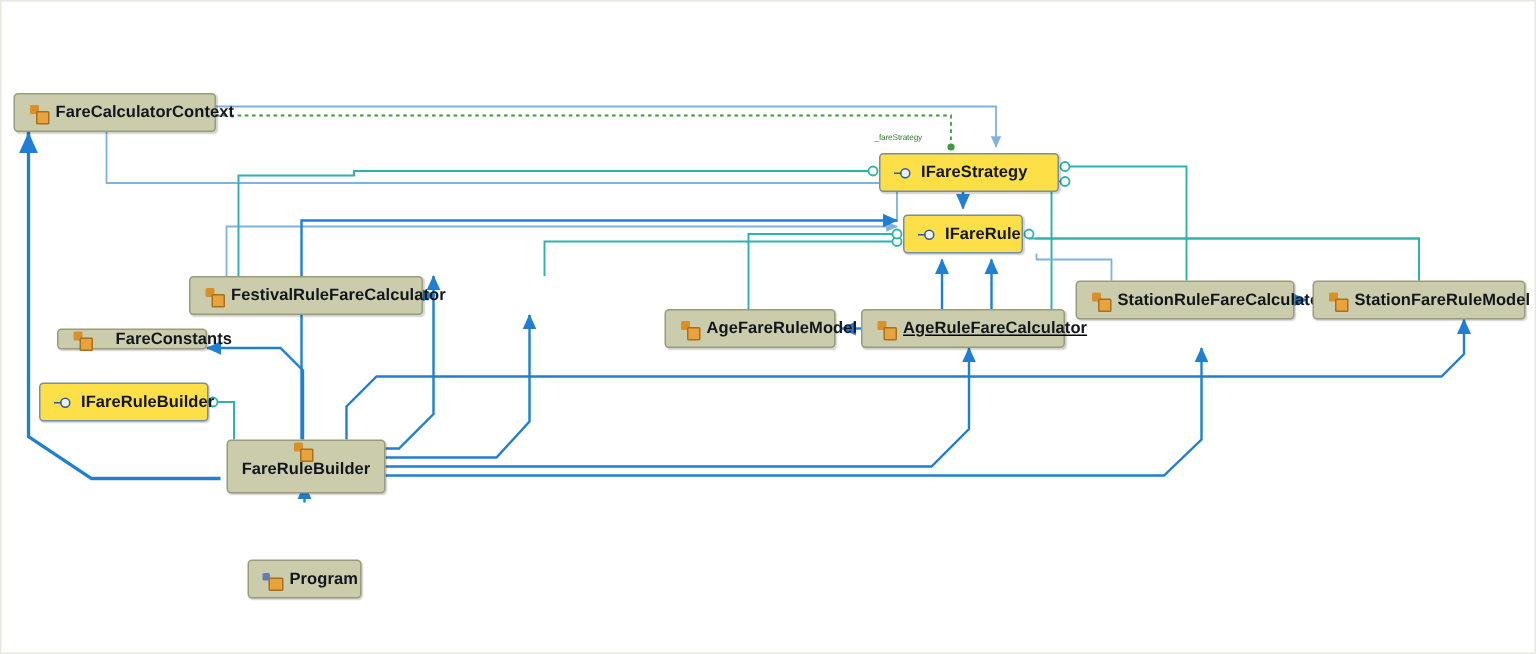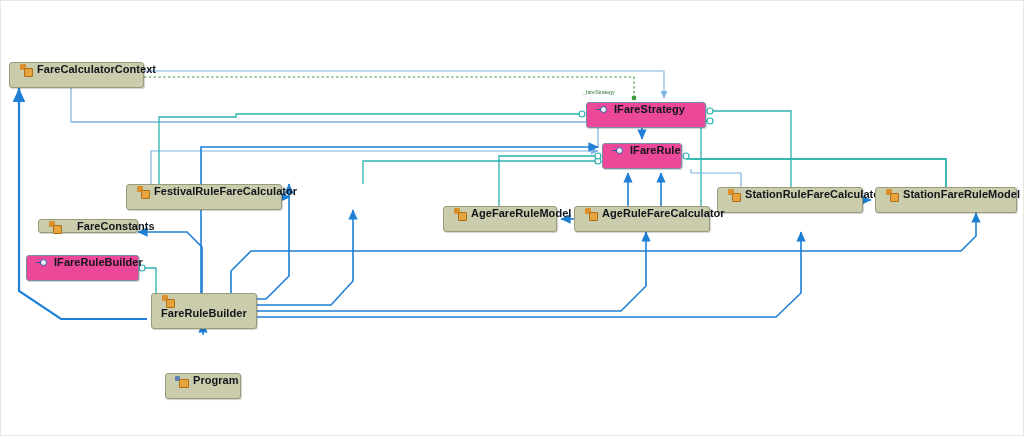--- a/index.html
+++ b/index.html
@@ -1,25 +1,25 @@
 <!DOCTYPE html>
 <html><head>
 <meta charset="utf-8">
 <style>
   html,body{margin:0;padding:0;background:#ffffff;}
   body{width:1024px;height:436px;overflow:hidden;
        font-family:"Liberation Sans",sans-serif;}
   #canvas{position:relative;width:1024px;height:436px;background:#ffffff;
           border:1px solid #e8e8e0;box-sizing:border-box;}
   #wires{position:absolute;left:0;top:0;width:1024px;height:436px;}
-  .node{position:absolute;box-sizing:border-box;display:flex;align-items:flex-start;
+  .node{position:absolute;box-sizing:border-box;display:flex;align-items:center;
         border-radius:3px;padding:0 9px;white-space:nowrap;}
   .node.cls{background:#cbccab;border:1px solid #9a9b7d;
             box-shadow:1px 1px 1px rgba(0,0,0,.18);}
-  .node.iface{background:#ec4899;border:1px solid #7b8ca6;
+  .node.iface{background:#fde047;border:1px solid #7b8ca6;
               box-shadow:1px 1px 1px rgba(0,0,0,.18);}
   .node .lbl{font-size:11px;font-weight:bold;color:#11161c;letter-spacing:.05px;}
   .ico{width:13px;height:13px;margin-right:5px;flex:0 0 13px;position:relative;}
   .ico.classico::before{content:"";position:absolute;left:1px;top:1px;width:6px;height:6px;
       background:#d98f2a;border-radius:1px;}
   .ico.classico::after{content:"";position:absolute;left:5px;top:5px;width:7px;height:7px;
       background:#e8a33d;border:1px solid #a86f1d;border-radius:1px;}
   .ico.staticico::before{content:"";position:absolute;left:0px;top:2px;width:5px;height:5px;
       background:#5f7fb5;border-radius:1px;}
   .ico.staticico::after{content:"";position:absolute;left:4px;top:5px;width:8px;height:7px;
@@ -164,21 +164,21 @@
   <div class="node cls" style="left:874px;top:186px;width:142px;height:26px;">
     <span class="ico classico"></span>
     <span class="lbl">StationFareRuleModel</span>
   </div>
 
   <div class="node cls" style="left:442px;top:205px;width:114px;height:26px;">
     <span class="ico classico"></span>
     <span class="lbl">AgeFareRuleModel</span>
   </div>
 
-  <div class="node cls" style="left:573px;top:205px;width:136px;height:26px;">
+  <div class="node cls" style="left:573px;top:205px;width:136px;height:26px;text-decoration:underline;">
     <span class="ico classico"></span>
     <span class="lbl">AgeRuleFareCalculator</span>
   </div>
 
   <div class="node cls" style="left:37px;top:218px;width:100px;height:14px;gap:11px;">
     <span class="ico classico"></span>
     <span class="lbl">FareConstants</span>
   </div>
 
   <div class="node iface" style="left:25px;top:254px;width:113px;height:26px;">

